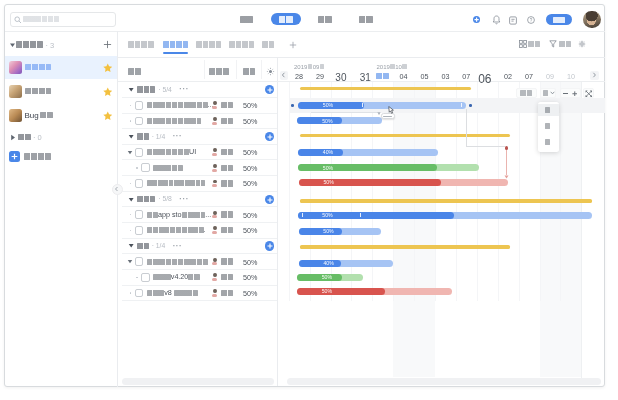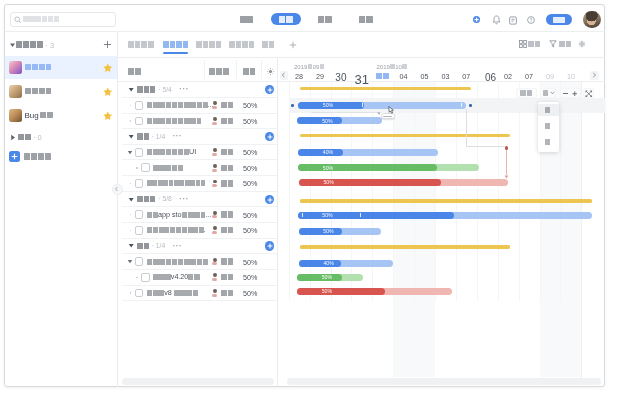--- a/index.html
+++ b/index.html
@@ -287,27 +287,27 @@
     </svg>
 <div style="position:absolute;left:589.6px;top:70.9px;width:9px;height:9px;background:#f3f4f6;border-radius:2px"></div>
 <svg class="abs" style="left:591.6px;top:72.4px" width="5" height="6" viewBox="0 0 5 6">
       <path d="M1.4 0.8 L3.4 3 L1.4 5.2" fill="none" stroke="#878e97" stroke-width="0.9"></path>
     </svg>
 <div style="position:absolute;left:294px;top:63.8px;white-space:nowrap"><span style="font-size:6px;color:#9ba1a9;vertical-align:top;line-height:6px">2019</span><i class="z" style="width:4.4px;height:5.2px;background-image:repeating-linear-gradient(90deg,rgba(155,161,169,.5) 0 4.7px,transparent 4.7px 5.4px);margin:0 .5px"></i><span style="font-size:6px;color:#9ba1a9;vertical-align:top;line-height:6px">09</span><i class="z" style="width:4.4px;height:5.2px;background-image:repeating-linear-gradient(90deg,rgba(155,161,169,.5) 0 4.7px,transparent 4.7px 5.4px);margin-left:.5px"></i></div>
 <div style="position:absolute;left:376.5px;top:63.8px;white-space:nowrap"><span style="font-size:6px;color:#9ba1a9;vertical-align:top;line-height:6px">2019</span><i class="z" style="width:4.4px;height:5.2px;background-image:repeating-linear-gradient(90deg,rgba(155,161,169,.5) 0 4.7px,transparent 4.7px 5.4px);margin:0 .5px"></i><span style="font-size:6px;color:#9ba1a9;vertical-align:top;line-height:6px">10</span><i class="z" style="width:4.4px;height:5.2px;background-image:repeating-linear-gradient(90deg,rgba(155,161,169,.5) 0 4.7px,transparent 4.7px 5.4px);margin-left:.5px"></i></div>
 <div style="position:absolute;left:290.1px;top:71.8px;width:18px;text-align:center;font-size:7.2px;color:#4d545c">28</div>
 <div style="position:absolute;left:311.0px;top:71.8px;width:18px;text-align:center;font-size:7.2px;color:#4d545c">29</div>
 <div style="position:absolute;left:331.9px;top:71.8px;width:18px;text-align:center;font-size:10px;color:#4d545c">30</div>
-<div style="position:absolute;left:352.8px;top:71.8px;width:18px;text-align:center;font-size:13px;color:#4d545c">31</div>
+<div style="position:absolute;left:352.8px;top:71.8px;width:18px;text-align:right;font-size:10px;color:#4d545c">31</div>
 <div style="position:absolute;left:376.2px;top:72.6px"><i class="z" style="width:12.6px;height:6.4px;background-image:repeating-linear-gradient(90deg,rgba(74,135,232,.6) 0 6.0px,transparent 6.0px 6.8px);"></i></div>
 <div style="position:absolute;left:394.6px;top:71.8px;width:18px;text-align:center;font-size:7.2px;color:#4d545c">04</div>
 <div style="position:absolute;left:415.5px;top:71.8px;width:18px;text-align:center;font-size:7.2px;color:#4d545c">05</div>
 <div style="position:absolute;left:436.4px;top:71.8px;width:18px;text-align:center;font-size:7.2px;color:#4d545c">03</div>
 <div style="position:absolute;left:457.3px;top:71.8px;width:18px;text-align:center;font-size:7.2px;color:#4d545c">07</div>
-<div style="position:absolute;left:478.2px;top:71.8px;width:18px;text-align:right;font-size:10px;color:#4d545c">06</div>
+<div style="position:absolute;left:478.2px;top:71.8px;width:18px;text-align:left;font-size:12px;color:#4d545c">06</div>
 <div style="position:absolute;left:499.1px;top:71.8px;width:18px;text-align:center;font-size:7.2px;color:#4d545c">02</div>
 <div style="position:absolute;left:520.0px;top:71.8px;width:18px;text-align:center;font-size:7.2px;color:#4d545c">07</div>
 <div style="position:absolute;left:541.0px;top:71.8px;width:18px;text-align:center;font-size:7.2px;color:#c2c7cd">09</div>
 <div style="position:absolute;left:561.9px;top:71.8px;width:18px;text-align:center;font-size:7.2px;color:#c2c7cd">10</div>
 <div style="position:absolute;left:300px;top:86.6px;width:171.0px;height:3.2px;border-radius:1.6px;background:#edc551"></div>
 <div style="position:absolute;left:298px;top:101.8px;width:167.5px;height:7px;border-radius:3.5px;background:#a6c4f4;overflow:hidden"></div>
 <div style="position:absolute;left:298px;top:101.8px;width:66.0px;height:7px;border-radius:3.5px;background:#4a85e8"></div>
 <div style="position:absolute;left:320.0px;top:103.0px;width:16px;text-align:center;font-size:5.2px;color:rgba(255,255,255,.95);line-height:5px">50%</div>
 <div style="position:absolute;left:362px;top:103.2px;width:1px;height:4.2px;background:rgba(255,255,255,.85)"></div>
 <div style="position:absolute;left:460.5px;top:103.2px;width:1px;height:4.2px;background:rgba(255,255,255,.85)"></div>

